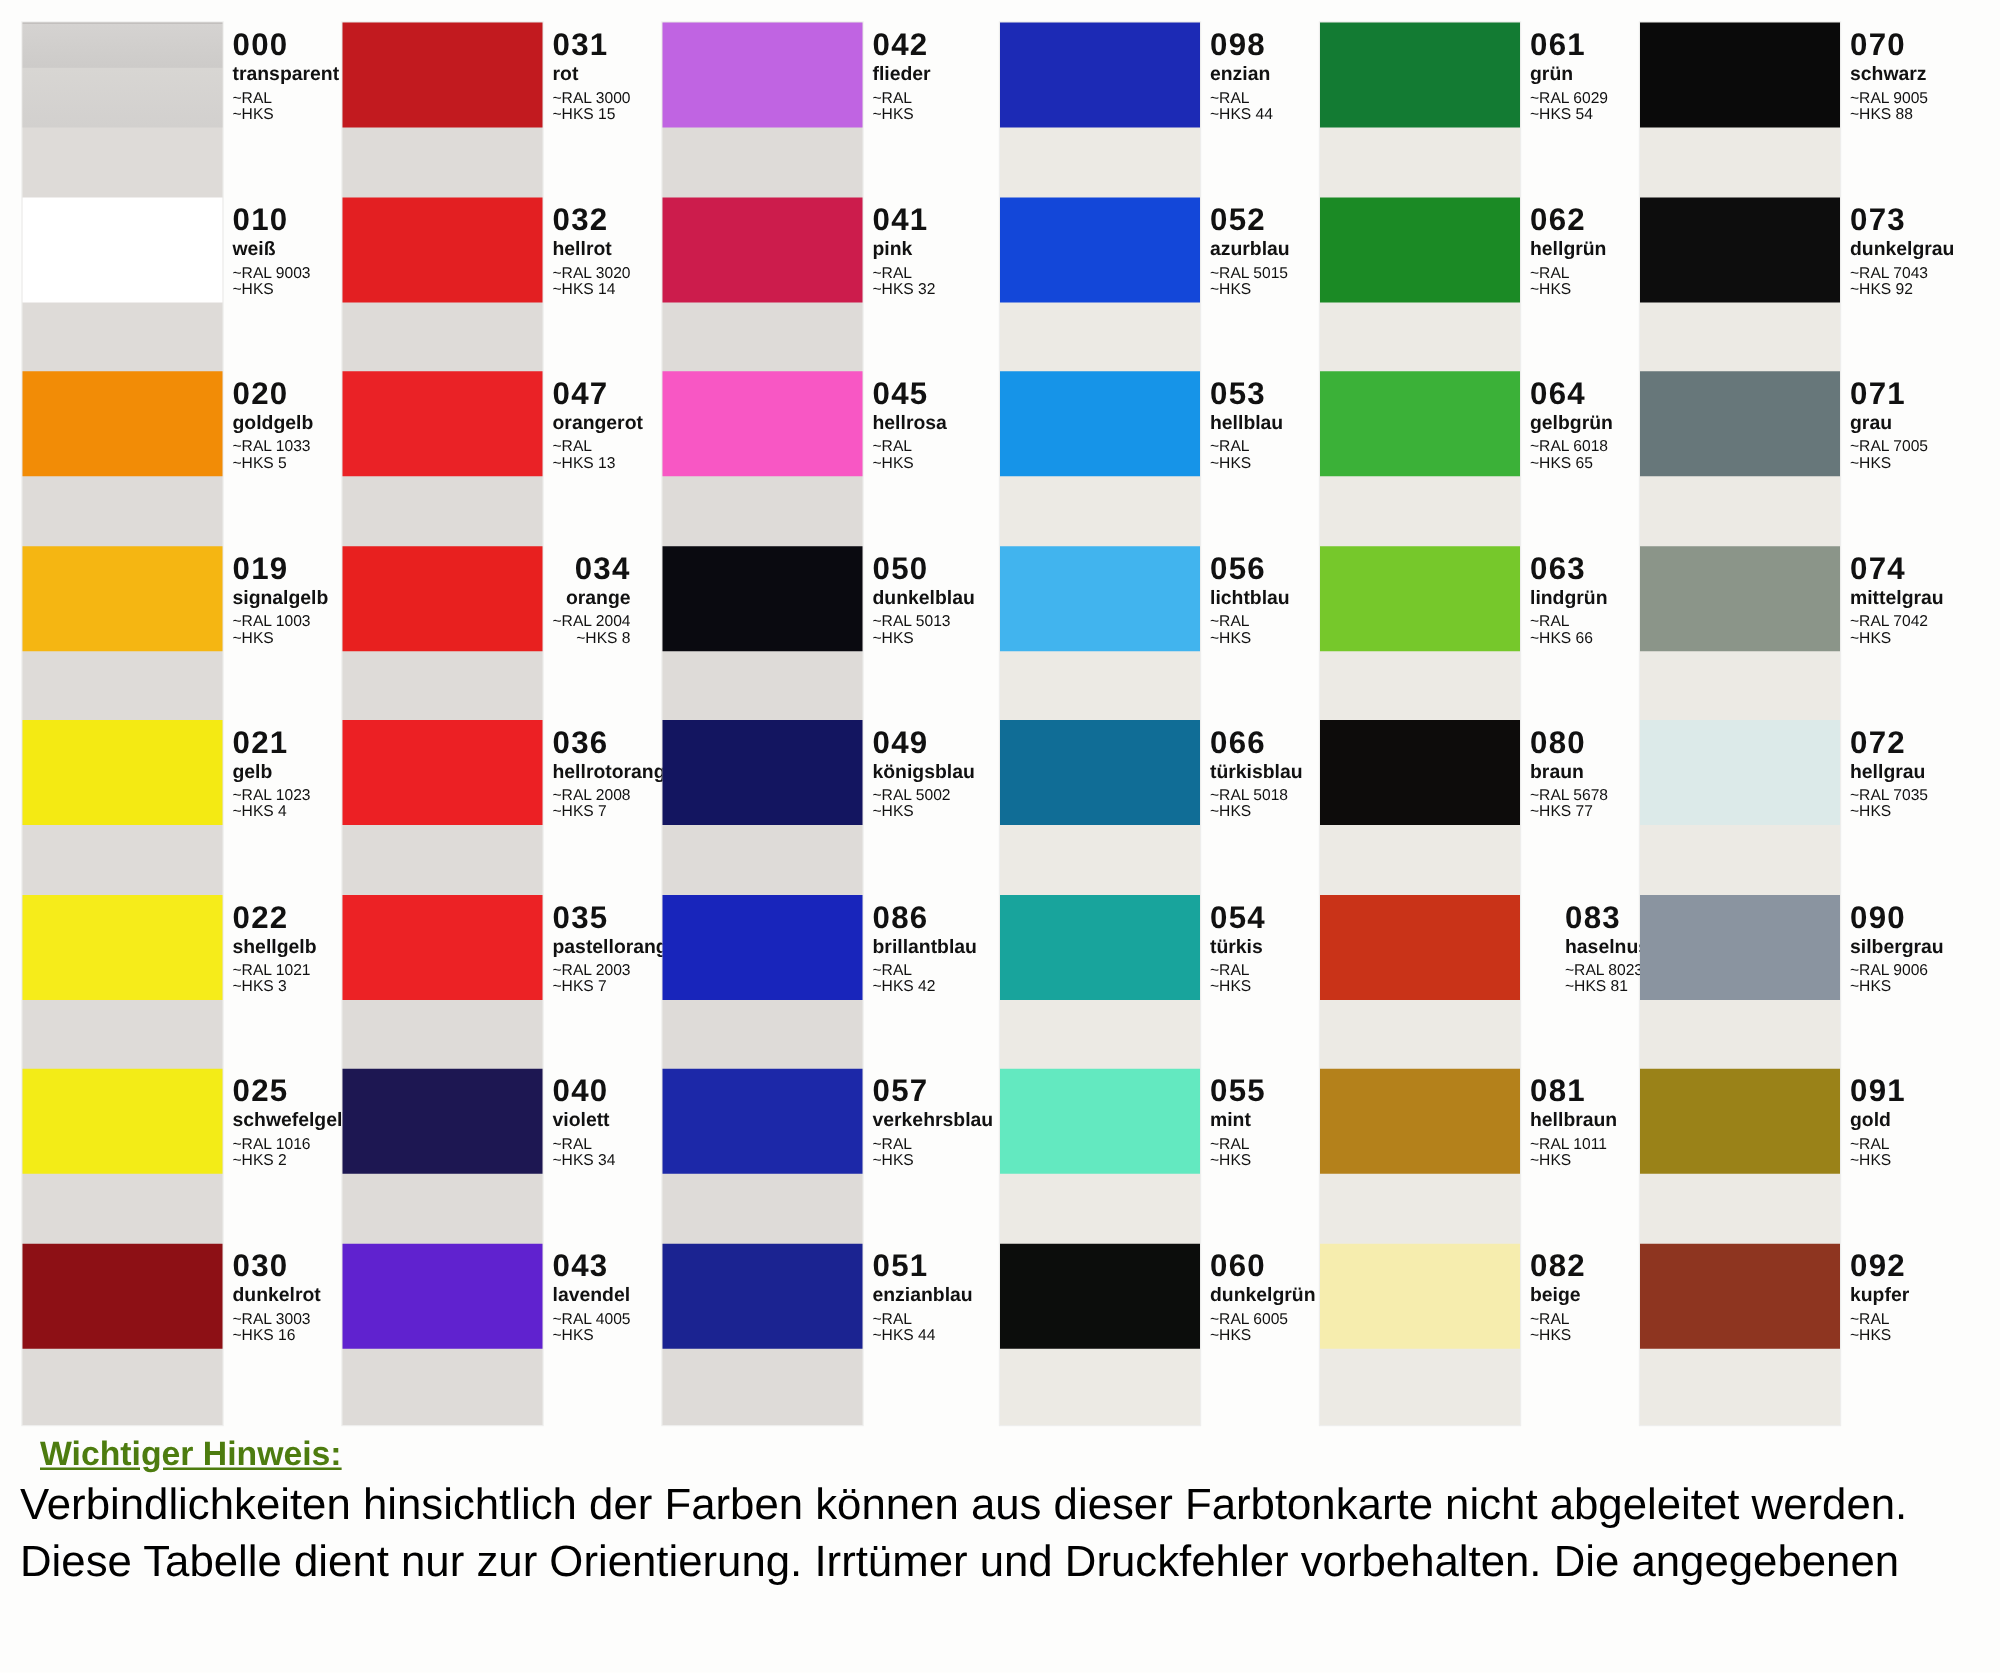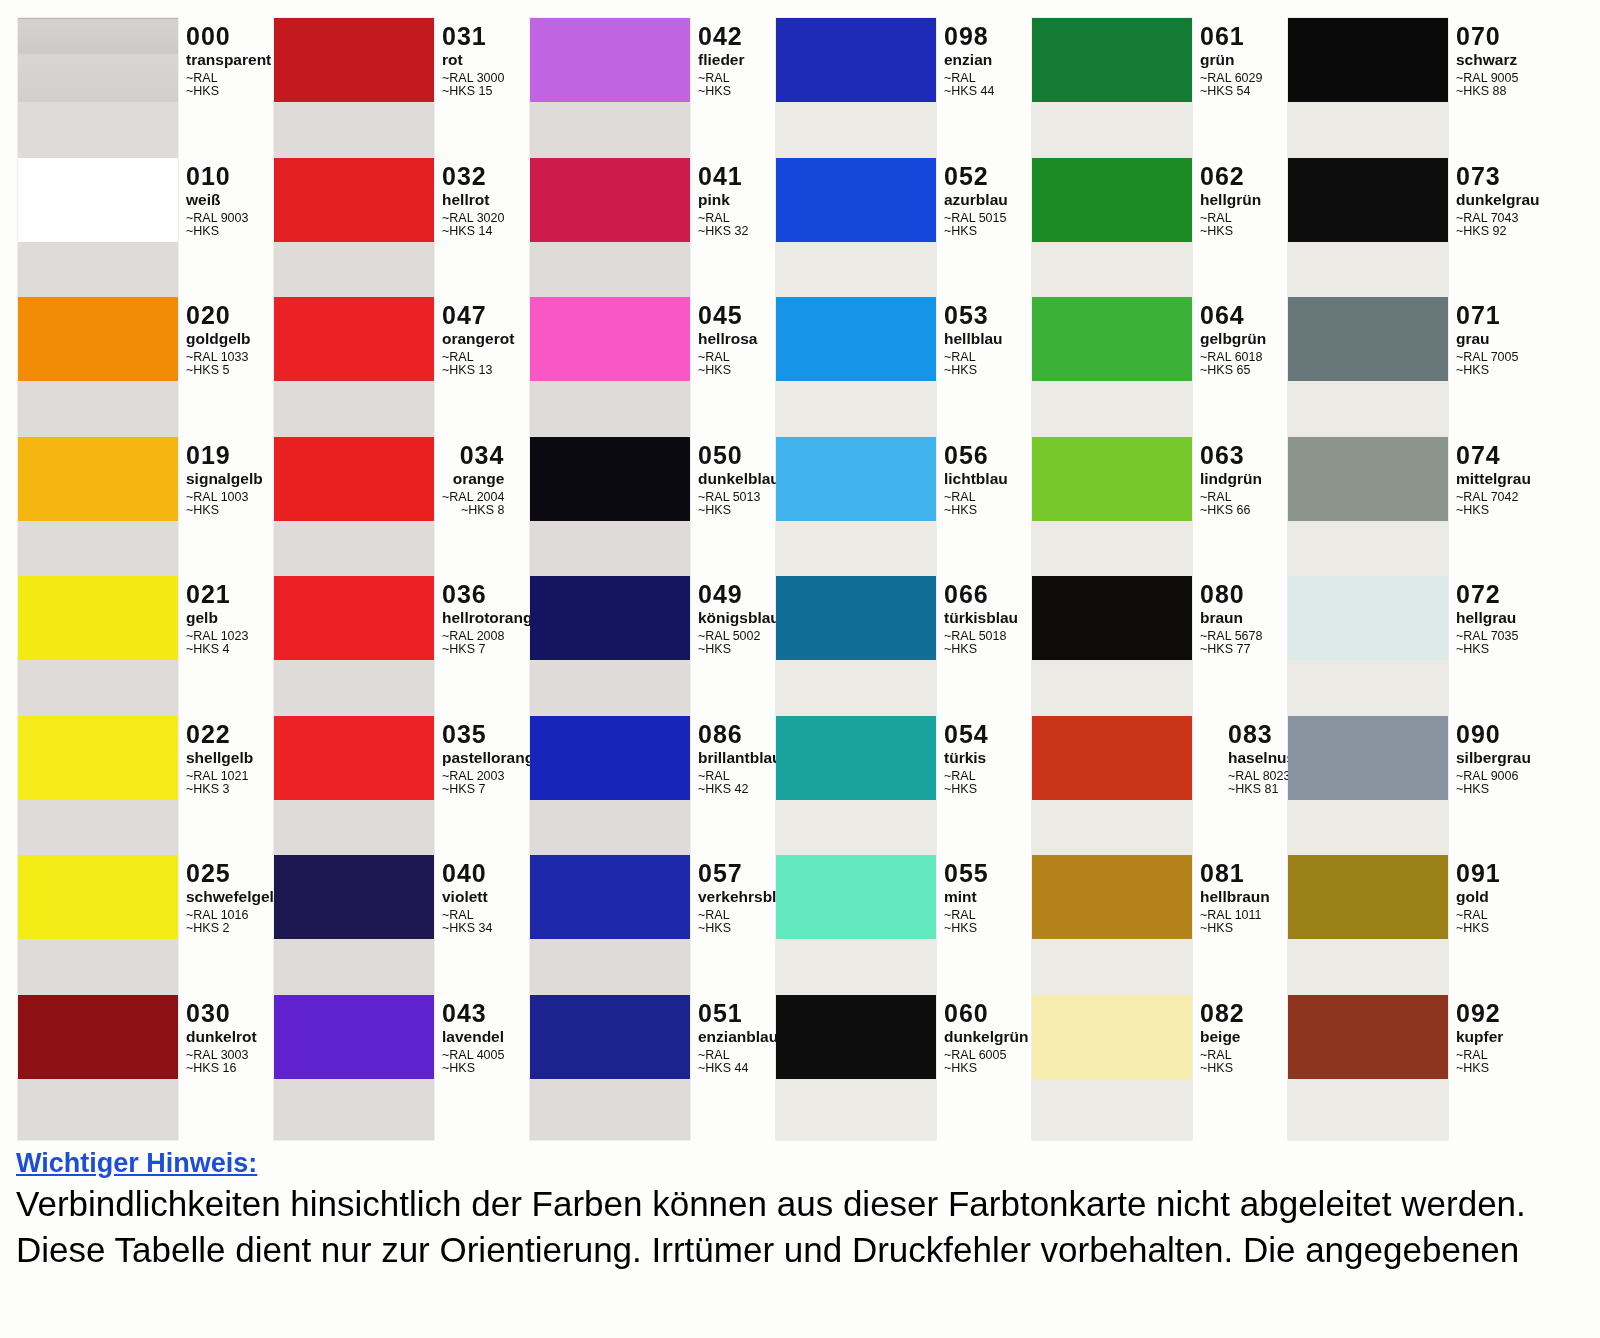--- a/index.html
+++ b/index.html
@@ -8,21 +8,21 @@
     width:1600px;height:1338px;overflow:hidden;position:relative;
     -webkit-font-smoothing:antialiased;
   }
   #sheet{position:relative;width:1600px;height:1338px;background:#fdfdfc;}
 
   
   .chart{position:absolute;left:0;top:0;width:1348px;height:1140px;}
 
   .group{position:absolute;top:18px;height:1122px;}
   .group.left{left:18px;width:770px;}
-  .group.right{left:776px;width:784px;}
+  .group.right{left:800px;width:784px;}
 
   .col{position:absolute;top:0;height:1122px;}
 
   
   .strip{
     position:absolute;left:0;top:0;bottom:0;width:160px;
     background:#dedbd8;
     box-shadow:0 0 0 1px rgba(0,0,0,0.06);
   }
   .strip.warm{background:#eceae4;}
@@ -49,22 +49,22 @@
   }
   .lab-ral,.lab-hks{
     font-size:12.5px;font-weight:normal;margin:0 0 1px 0;white-space:nowrap;
   }
 
   
   .notice{
     position:absolute;left:16px;top:1148px;width:1560px;
   }
   .notice-title{
-    font-size:27px;font-weight:bold;color:#1d4ed8;
-    text-decoration:underline;margin:0 0 4px 0;
+    font-size:27px;font-weight:bold;color:#4d7c0f;
+    text-decoration:underline;margin:0 0 4px 16px;
     font-family:"Liberation Sans", sans-serif;
   }
   .notice-line{
     font-size:35px;color:#000;margin:0 0 3px 0;line-height:1.22;
     white-space:nowrap;
   }
 </style>
 </head>
 <body>
 

